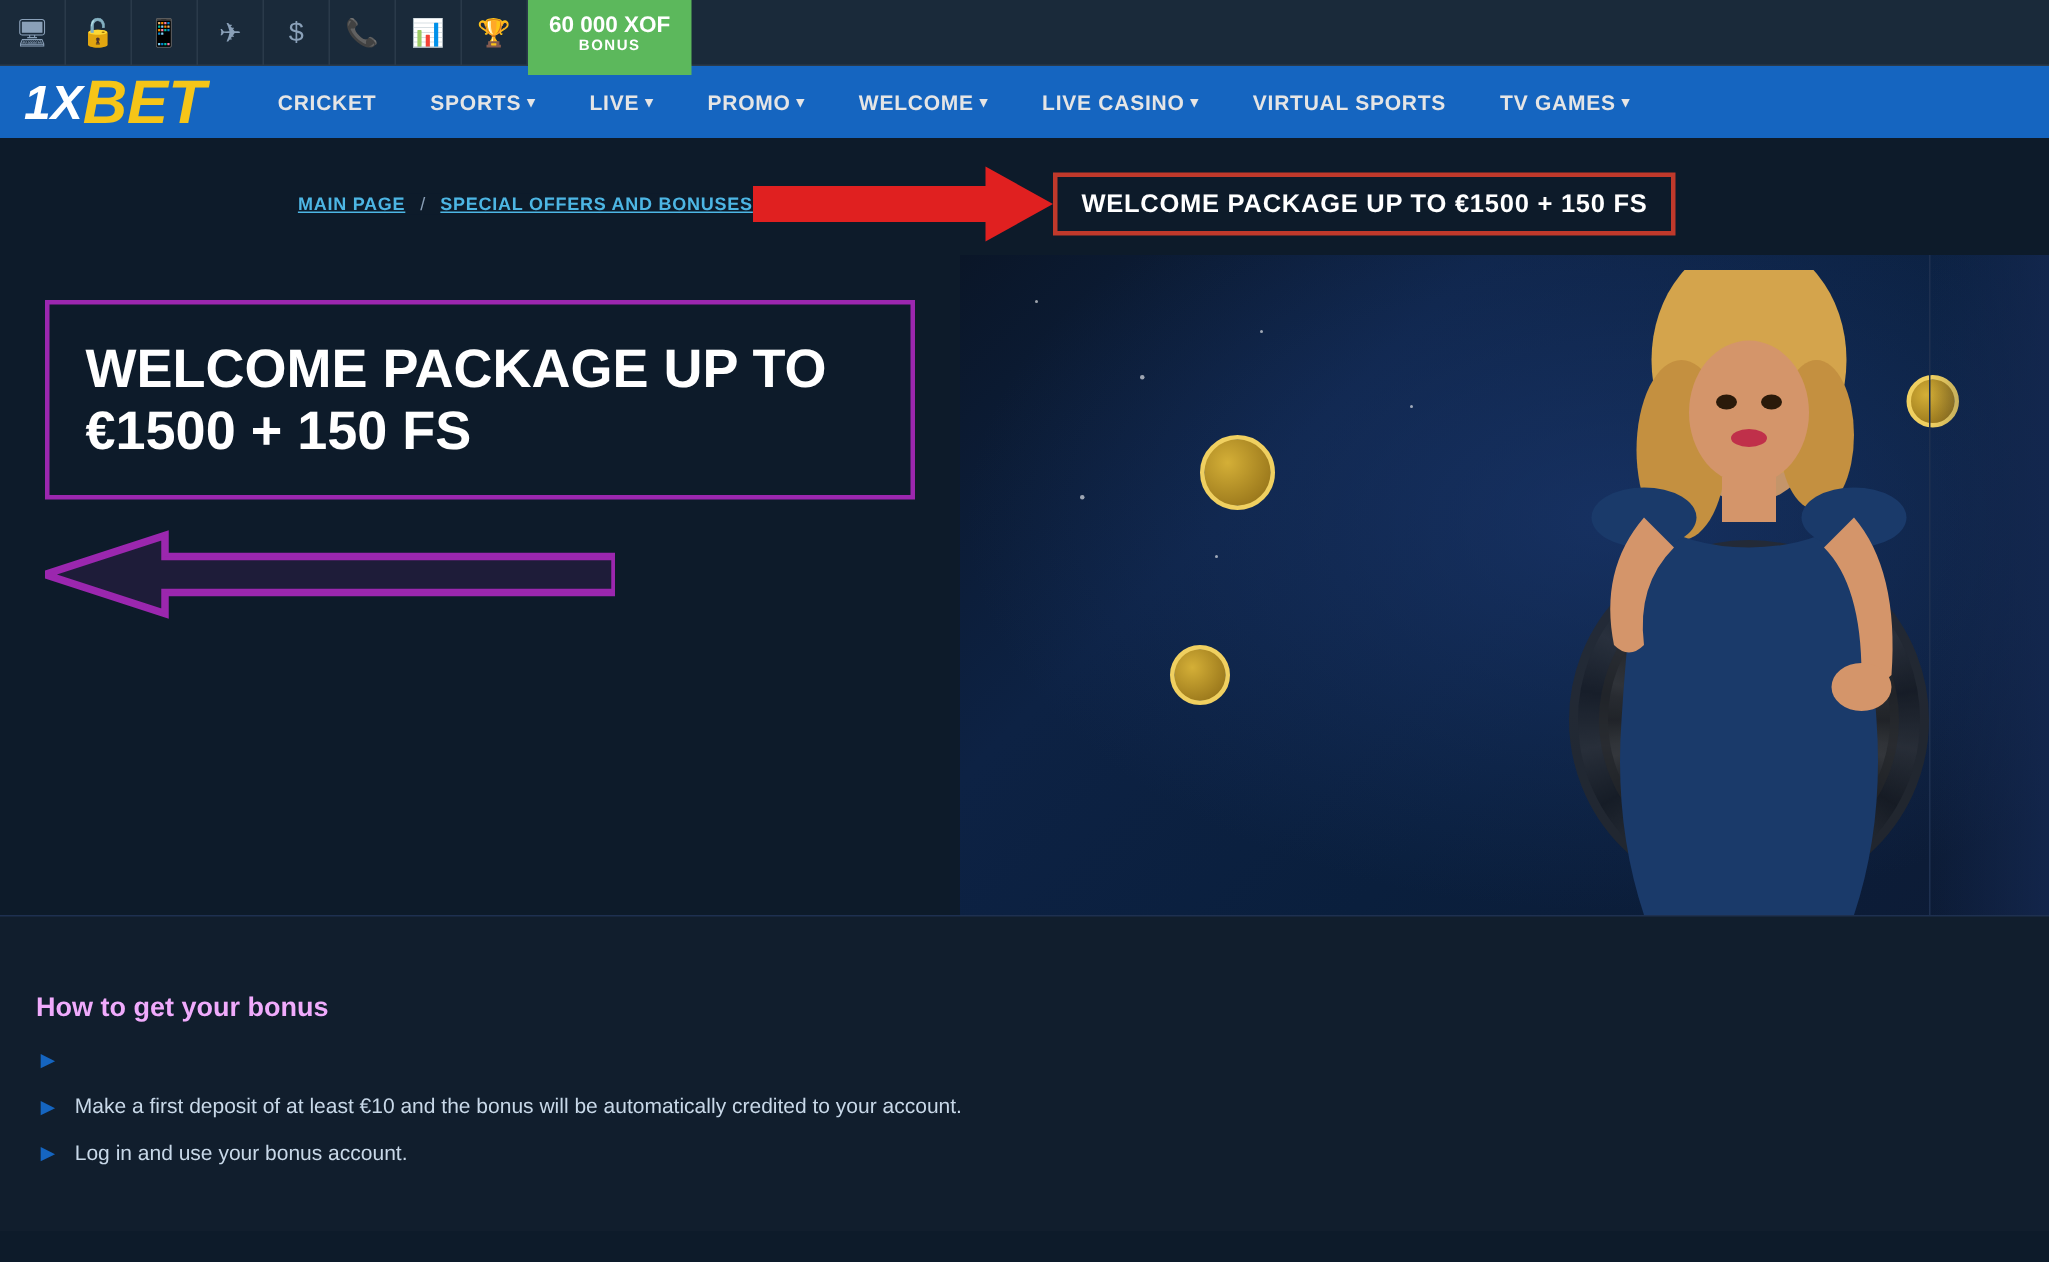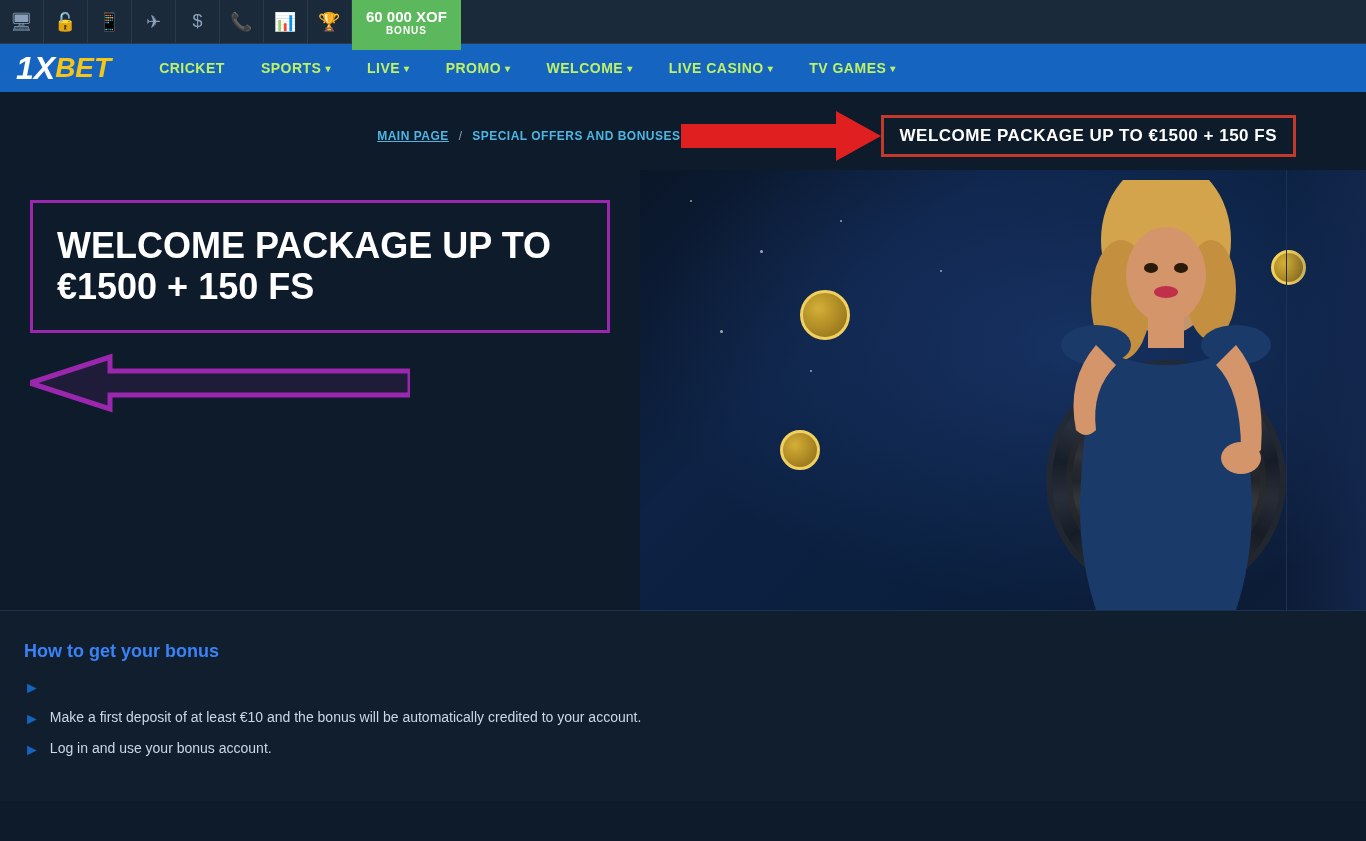--- a/index.html
+++ b/index.html
@@ -54,33 +54,33 @@
       margin-right: 30px;
       text-decoration: none;
     }
     .logo-1x {
       font-size: 32px;
       font-weight: 900;
       color: #fff;
       font-style: italic;
     }
     .logo-bet {
-      font-size: 28px;
+      font-size: 41px;
       font-weight: 900;
       color: #f5c518;
       font-style: italic;
     }
     .nav-items {
       display: flex;
       align-items: center;
       gap: 0;
       flex: 1;
     }
     .nav-item {
-      color: #bef264;
+      color: #e5e5e5;
       text-decoration: none;
       font-size: 14px;
       font-weight: 700;
       padding: 0 18px;
       height: 62px;
       display: flex;
       align-items: center;
       gap: 4px;
       letter-spacing: 0.5px;
       cursor: pointer;
@@ -104,20 +104,21 @@
       letter-spacing: 0.5px;
       cursor: pointer;
       text-transform: uppercase;
     }
     .breadcrumb-sep {
       color: #8aa0b8;
       font-size: 12px;
     }
     .breadcrumb-current {
       color: #4db6e4;
+      text-decoration: underline;
       font-size: 12px;
       font-weight: 600;
       letter-spacing: 0.5px;
       cursor: pointer;
       text-transform: uppercase;
     }
     .welcome-badge {
       background: #0d1b2a;
       border: 3px solid #c0392b;
       color: #fff;
@@ -196,22 +197,23 @@
 
     
     .how-to-section {
       background: #111e2d;
       padding: 30px 24px;
       border-top: 1px solid #1e3050;
     }
     .how-to-title {
       font-size: 18px;
       font-weight: 700;
-      color: #3b82f6;
+      color: #f0abfc;
       margin-bottom: 16px;
+      margin-top: 20px;
     }
     .how-to-item {
       display: flex;
       align-items: flex-start;
       gap: 10px;
       margin-bottom: 12px;
       font-size: 14px;
       color: #c8d8e8;
     }
     .bullet-arrow {
@@ -270,27 +272,30 @@
     </a>
     <a class="nav-item">
       <span>WELCOME</span>
       <span class="chevron">▾</span>
     </a>
     <a class="nav-item">
       <span>LIVE CASINO</span>
       <span class="chevron">▾</span>
     </a>
     <a class="nav-item">
+      <span>VIRTUAL SPORTS</span>
+    </a>
+    <a class="nav-item">
       <span>TV GAMES</span>
       <span class="chevron">▾</span>
     </a>
   </div>
 </nav>
 
-<div style="background:#0d1b2a; padding: 14px 10px 4px 20px; display:flex; align-items:center; justify-content:flex-end;">
+<div style="background:#0d1b2a; padding: 14px 10px 4px 20px; display:flex; align-items:center; justify-content:center;">
   <div class="breadcrumb-bar" style="padding:0;">
     <span class="breadcrumb-link">MAIN PAGE</span>
     <span class="breadcrumb-sep">/</span>
     <span class="breadcrumb-current">SPECIAL OFFERS AND BONUSES</span>
   </div>
 
   <div style="display:flex; align-items:center; gap:0; margin-right: 60px;">
 
     <svg width="200" height="60" viewBox="0 0 200 60">
       <polygon points="0,18 155,18 155,5 200,30 155,55 155,42 0,42" fill="#e02020"></polygon>

